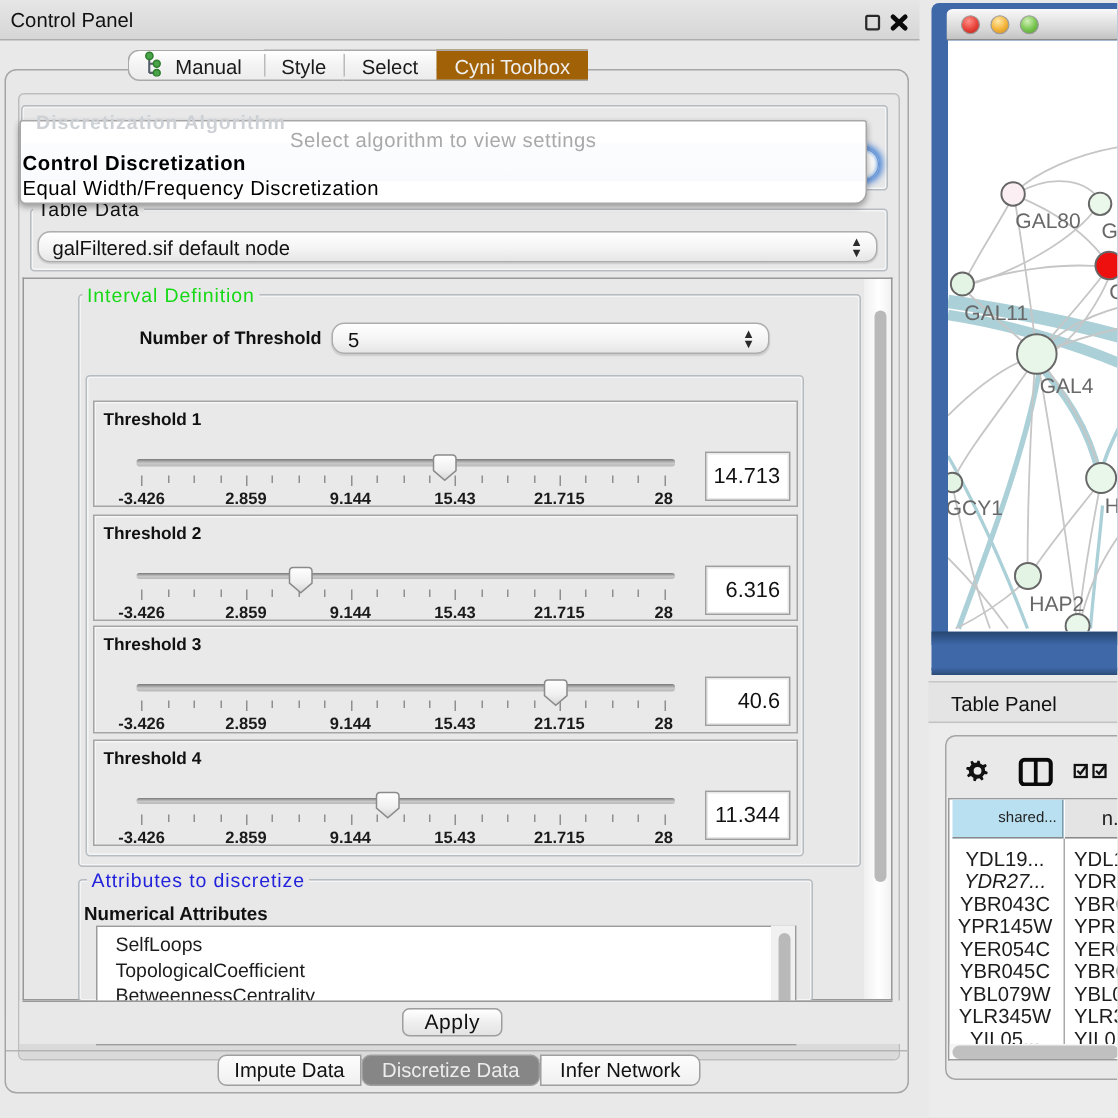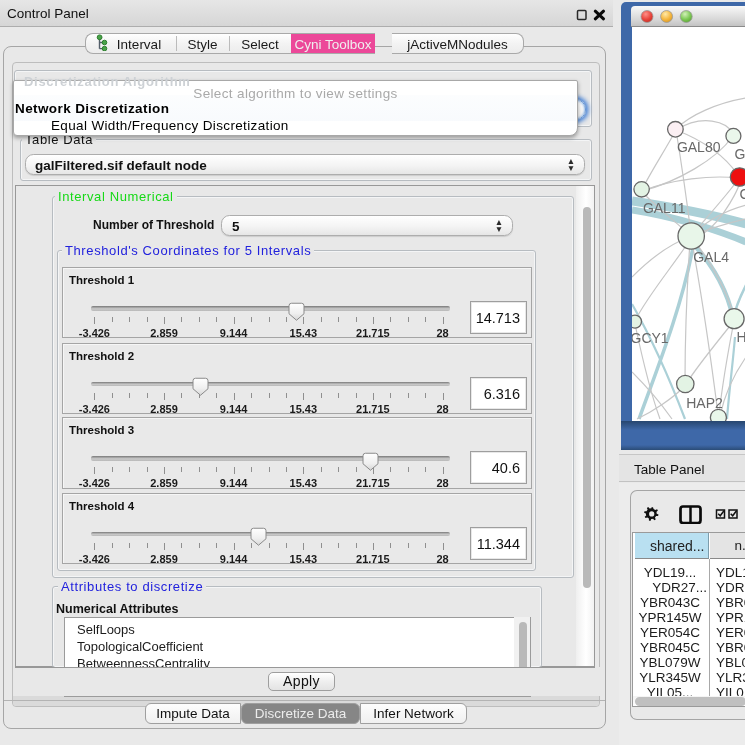--- a/index.html
+++ b/index.html
@@ -1,20 +1,20 @@
 <!DOCTYPE html>
 <html><head><meta charset="utf-8">
 <style>
 *{margin:0;padding:0;box-sizing:border-box;}
 html,body{width:745px;height:745px;background:#e9e9e9;font-family:"Liberation Sans",sans-serif;overflow:hidden;}
 #stage{position:relative;width:745px;height:745px;overflow:hidden;}
 .abs{position:absolute;}
 .etch{border:1px solid #b7bcc1;box-shadow:inset 0 0 0 1px #f4f5f6;border-radius:3px;}
 .gtitle{position:absolute;background:#e8e8e8;padding:0 3px;font-size:13px;line-height:13px;letter-spacing:0.6px;}
-.combo{position:absolute;background:linear-gradient(#ffffff,#f4f4f4 55%,#e6e6e6);border:1px solid #adadad;border-radius:8.5px;box-shadow:0 1px 1px rgba(0,0,0,0.12);font-weight:bold;}
+.combo{position:absolute;background:linear-gradient(#ffffff,#f4f4f4 55%,#e6e6e6);border:1px solid #adadad;border-radius:8.5px;box-shadow:0 1px 1px rgba(0,0,0,0.12);}
 .arrows{position:absolute;right:8px;top:2.5px;width:10px;font-size:8.5px;line-height:7.5px;color:#2a2a2a;text-align:center;}
 .tick{position:absolute;width:1px;background:#8f8f8f;}
 .tlabel{position:absolute;font-size:11px;font-weight:bold;color:#1a1a1a;transform:translateX(-50%);white-space:nowrap;}
 .thumb{position:absolute;}
 .vbox{position:absolute;left:407px;width:57px;height:33px;background:#fff;border:1px solid #9e9e9e;box-shadow:inset 0 0 0 1px #e8e8e8;}
 .vtext{position:absolute;right:6px;top:8px;font-size:14.5px;color:#111;}
 .tbox{position:absolute;left:62px;width:470px;background:#e9e9e9;border:1px solid #a5a5a5;box-shadow:inset 0 1px 0 #f6f6f6,inset 1px 0 0 #f6f6f6;}
 .tname{position:absolute;left:6px;top:6px;font-size:11.5px;font-weight:bold;color:#111;}
 .toptab{position:absolute;top:32.5px;height:21.5px;background:linear-gradient(#ffffff,#f3f3f3 50%,#ececec);border-top:1px solid #a9a9a9;border-bottom:1px solid #a9a9a9;color:#1a1a1a;font-size:13.5px;text-align:center;line-height:21.5px;}
 .bottab{position:absolute;top:703px;height:21px;background:linear-gradient(#fdfdfd,#f0f0f0);border:1px solid #9f9f9f;border-radius:6px;color:#111;font-size:13.5px;text-align:center;line-height:19px;}
@@ -27,27 +27,26 @@
 
 <div class="abs" style="left:0;top:0;width:613px;height:27px;background:linear-gradient(#e6e6e6,#d6d6d6);border-bottom:1px solid #adadad;"></div>
 <div class="abs" style="left:7px;top:6px;font-size:13.5px;color:#111;">Control Panel</div>
 <svg class="abs" style="left:574px;top:8px;" width="34" height="14" viewBox="0 0 34 14">
  <rect x="3.5" y="2.5" width="8.5" height="9" rx="1" fill="none" stroke="#2a2a2a" stroke-width="1.5"></rect>
  <path d="M21.3 3.2 L29.5 10.8 M29.5 3.2 L21.3 10.8" stroke="#0a0a0a" stroke-width="3.1" stroke-linecap="round"></path>
 </svg>
 
 <div class="abs" style="left:3px;top:45.5px;width:603px;height:683px;border:1px solid #a6a6a6;border-radius:8px;background:#e8e8e8;"></div>
 
-<div class="toptab" style="left:85px;width:91px;border-left:1px solid #a9a9a9;border-radius:8px 0 0 8px;padding-left:16px;">Interval</div>
+<div class="toptab" style="left:85px;width:91px;border-left:1px solid #a9a9a9;border-radius:8px 0 0 8px;padding-left:16px;">Manual</div>
 <div class="toptab" style="left:176px;width:53px;">Style</div>
 <div class="abs" style="left:176px;top:36px;width:1px;height:15px;background:#bbb;"></div>
 <div class="toptab" style="left:229px;width:62px;">Select</div>
 <div class="abs" style="left:229px;top:36px;width:1px;height:15px;background:#bbb;"></div>
-<div class="toptab" style="left:291px;width:84px;background:#ec4899;color:#efefef;">Cyni Toolbox</div>
-<div class="toptab" style="left:392px;width:132px;border-right:1px solid #a9a9a9;border-radius:0 8px 8px 0;">jActiveMNodules</div>
+<div class="toptab" style="left:291px;width:101px;background:#a16207;color:#efefef;">Cyni Toolbox</div>
 <svg class="abs" style="left:96px;top:34px;" width="14" height="17" viewBox="0 0 14 17">
  <path d="M3.5 4 L3.5 14.7 M3.5 8.5 L7.5 8.5 M3.5 14.6 L7.5 14.6" stroke="#545e6a" stroke-width="1.4" fill="none"></path>
  <circle cx="3.6" cy="3.3" r="2.4" fill="#49a449" stroke="#2e7d2e" stroke-width="1"></circle>
  <circle cx="8.5" cy="8.5" r="2.3" fill="#49a449" stroke="#2e7d2e" stroke-width="1"></circle>
  <circle cx="8.5" cy="14.6" r="2.3" fill="#49a449" stroke="#2e7d2e" stroke-width="1"></circle>
 </svg>
 
 <div class="abs" style="left:12px;top:62px;width:588px;height:645px;border:1px solid #bdbdbd;border-radius:4px;background:#e8e8e8;"></div>
 <div class="abs" style="left:13px;top:696px;width:586px;height:10px;background:#dadada;border-radius:0 0 4px 4px;"></div>
 
@@ -61,30 +60,29 @@
   <div class="abs" style="left:9px;top:2.5px;font-size:13.5px;color:#111;">galFiltered.sif default node</div>
   <div class="arrows" style="top:2.5px;">▲<br>▼</div>
 </div>
 
 <div class="abs" style="left:15px;top:185px;width:561px;height:482px;border:1px solid #989898;border-right:none;background:#e8e8e8;"></div>
 
 <div class="abs" style="left:576px;top:185px;width:19px;height:482px;border:1px solid #989898;border-left:none;background:linear-gradient(90deg,#efefef,#ffffff 55%,#f2f2f2);"></div>
 <div class="abs" style="left:583px;top:207px;width:8px;height:381px;background:#b9b9b9;border-radius:4px;"></div>
 
 <div class="abs etch" style="left:52px;top:196px;width:522px;height:382px;"></div>
-<div class="gtitle" style="left:55px;top:190px;color:#16d916;">Interval Numerical</div>
+<div class="gtitle" style="left:55px;top:190px;color:#16d916;">Interval Definition</div>
 
 <div class="abs" style="left:93px;top:218px;font-size:12px;font-weight:bold;color:#111;">Number of Threshold</div>
 <div class="combo" style="left:221px;top:215px;width:292px;height:21px;">
   <div class="abs" style="left:10px;top:3px;font-size:13.5px;color:#111;">5</div>
   <div class="arrows" style="top:2.5px;">▲<br>▼</div>
 </div>
 
 <div class="abs etch" style="left:57px;top:250px;width:479px;height:321px;"></div>
-<div class="gtitle" style="left:62px;top:244px;color:#2222dd;">Threshold's Coordinates for 5 Intervals</div>
 
 <div class="tbox" style="top:267.0px;height:71.0px;">
 <div class="tname">Threshold 1</div>
 <div class="abs" style="left:28px;top:38px;width:359px;height:4.5px;border-radius:2px;background:linear-gradient(#787878,#c9c9c9 55%,#b9b9b9);"></div>
 <div class="tick" style="left:31.4px;top:49px;height:7px;"></div>
 <div class="tick" style="left:48.8px;top:49px;height:5px;"></div>
 <div class="tick" style="left:66.2px;top:49px;height:5px;"></div>
 <div class="tick" style="left:83.6px;top:49px;height:5px;"></div>
 <div class="tick" style="left:101.0px;top:49px;height:7px;"></div>
 <div class="tick" style="left:118.4px;top:49px;height:5px;"></div>
@@ -275,22 +273,22 @@
 <div class="abs" style="left:4px;top:700px;width:601px;height:1px;background:#b3b3b3;"></div>
 
 <div class="bottab" style="left:145px;width:96px;border-radius:6px 0 0 6px;">Impute Data</div>
 <div class="bottab" style="left:241px;width:119px;background:#868686;color:#ececec;">Discretize Data</div>
 <div class="bottab" style="left:360px;width:107px;border-radius:0 6px 6px 0;">Infer Network</div>
 
 <div class="abs" style="left:13px;top:80px;width:565px;height:56px;background:#ffffff;border:1px solid #a8a8a8;border-radius:2px 2px 8px 4px;box-shadow:0 2px 4px rgba(0,0,0,.35);"></div>
 <div class="abs" style="left:14px;top:95px;width:562px;height:26px;background:linear-gradient(#f7fafd,#eef4fa);opacity:.4;"></div>
 <div class="abs" style="left:13px;top:86px;width:565px;text-align:center;font-size:13.5px;letter-spacing:0.35px;color:#a9a9a9;">Select algorithm to view settings</div>
 <div class="abs" style="left:24px;top:74px;font-size:13px;font-weight:bold;letter-spacing:0.7px;color:#cdd1d5;">Discretization Algorithm</div>
-<div class="abs" style="left:15px;top:101px;font-size:13.5px;letter-spacing:0.4px;font-weight:bold;color:#000;">Network Discretization</div>
-<div class="abs" style="left:15px;top:117.5px;font-size:13.5px;letter-spacing:0.35px;color:#000;padding-left:36px;">Equal Width/Frequency Discretization</div>
+<div class="abs" style="left:15px;top:101px;font-size:13.5px;letter-spacing:0.4px;font-weight:bold;color:#000;">Control Discretization</div>
+<div class="abs" style="left:15px;top:117.5px;font-size:13.5px;letter-spacing:0.35px;color:#000;">Equal Width/Frequency Discretization</div>
 
 <div class="abs" style="left:621px;top:2px;width:124px;height:445px;background:#3e68a8;border-radius:5px 0 0 0;"></div>
 <div class="abs" style="left:621px;top:421px;width:124px;height:9px;background:linear-gradient(#27466f,#3e68a8);"></div>
 <div class="abs" style="left:621px;top:445px;width:124px;height:4.5px;background:linear-gradient(#3e68a8,#2b4c77);"></div>
 <div class="abs" style="left:631px;top:6px;width:114px;height:21px;background:linear-gradient(#f9f9f9,#d6d6d6 70%,#c3c3c3);border-bottom:1px solid #8a8a8a;border-radius:4px 0 0 0;"></div>
 
 <svg class="abs" style="left:638px;top:8px;" width="60" height="17" viewBox="0 0 60 17">
  <defs>
   <radialGradient id="rg" cx="0.4" cy="0.3" r="0.9">
           <stop offset="0" stop-color="#ff9088"></stop>
@@ -379,26 +377,26 @@
  <line x1="47.5" y1="1.5" x2="47.5" y2="18" stroke="#0a0a0a" stroke-width="2.5"></line>
  <g stroke="#111" fill="none">
   <rect x="73.5" y="5" width="8" height="8" stroke-width="1.5"></rect>
   <path d="M75.2 8.8 L77.2 10.8 L81 5.8" stroke-width="1.5"></path>
   <rect x="86" y="5" width="8" height="8" stroke-width="1.5"></rect>
   <path d="M87.7 8.8 L89.7 10.8 L93.5 5.8" stroke-width="1.5"></path>
  </g>
 </svg>
 
 <div class="abs" style="left:632px;top:532px;width:113px;height:175px;border:1px solid #9a9a9a;border-right:none;background:#fff;overflow:hidden;">
-  <div class="abs" style="left:1.5px;top:0;width:74px;height:26px;background:#b9e0f1;border-right:1px solid #7d9dac;border-bottom:1px solid #8a8a8a;text-align:right;font-size:14px;line-height:26.5px;color:#222;padding-right:3px;padding-left:11px;">shared...</div>
+  <div class="abs" style="left:1.5px;top:0;width:74px;height:26px;background:#b9e0f1;border-right:1px solid #7d9dac;border-bottom:1px solid #8a8a8a;text-align:right;font-size:10px;line-height:26.5px;color:#222;padding-right:3px;padding-left:11px;">shared...</div>
   <div class="abs" style="left:76.5px;top:0;width:36.5px;height:26px;background:#e4e4e4;border-bottom:1px solid #8a8a8a;font-size:13.5px;line-height:26.5px;color:#222;padding-left:25px;">n.</div>
   <div class="abs" style="left:75.5px;top:26px;width:1px;height:138px;background:#a8a8a8;"></div>
   <div class="abs" style="left:0;top:31.5px;width:74px;text-align:center;font-size:13.5px;color:#1c1c1c;">YDL19...</div>
 <div class="abs" style="left:83px;top:31.5px;font-size:13.5px;color:#1c1c1c;white-space:nowrap;">YDL1</div>
-<div class="abs" style="left:0;top:46.5px;width:74px;text-align:right;font-size:13.5px;color:#1c1c1c;">YDR27...</div>
+<div class="abs" style="left:0;top:46.5px;width:74px;text-align:center;font-size:13.5px;color:#1c1c1c;font-style:italic;">YDR27...</div>
 <div class="abs" style="left:83px;top:46.5px;font-size:13.5px;color:#1c1c1c;white-space:nowrap;">YDR2</div>
 <div class="abs" style="left:0;top:61.6px;width:74px;text-align:center;font-size:13.5px;color:#1c1c1c;">YBR043C</div>
 <div class="abs" style="left:83px;top:61.6px;font-size:13.5px;color:#1c1c1c;white-space:nowrap;">YBR0</div>
 <div class="abs" style="left:0;top:76.7px;width:74px;text-align:center;font-size:13.5px;color:#1c1c1c;">YPR145W</div>
 <div class="abs" style="left:83px;top:76.7px;font-size:13.5px;color:#1c1c1c;white-space:nowrap;">YPR1</div>
 <div class="abs" style="left:0;top:91.7px;width:74px;text-align:center;font-size:13.5px;color:#1c1c1c;">YER054C</div>
 <div class="abs" style="left:83px;top:91.7px;font-size:13.5px;color:#1c1c1c;white-space:nowrap;">YER0</div>
 <div class="abs" style="left:0;top:106.8px;width:74px;text-align:center;font-size:13.5px;color:#1c1c1c;">YBR045C</div>
 <div class="abs" style="left:83px;top:106.8px;font-size:13.5px;color:#1c1c1c;white-space:nowrap;">YBR0</div>
 <div class="abs" style="left:0;top:121.8px;width:74px;text-align:center;font-size:13.5px;color:#1c1c1c;">YBL079W</div>

